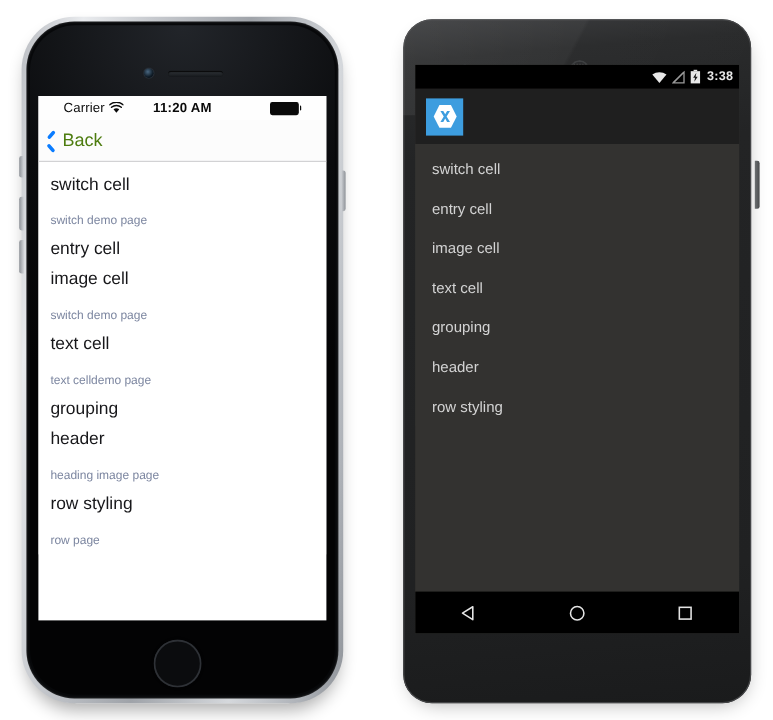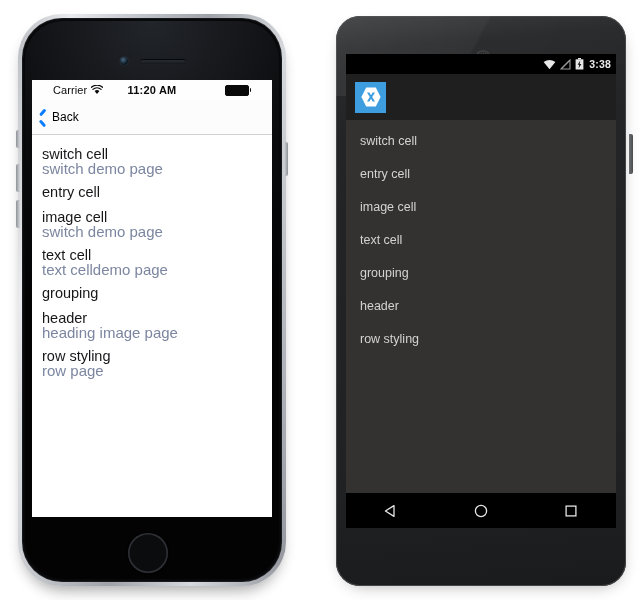--- a/index.html
+++ b/index.html
@@ -153,22 +153,22 @@
     height: 34px;
     background: #fcfcfc;
     border-bottom: 1px solid #d2d2d4;
     display: flex;
     align-items: center;
     padding-left: 6px;
   }
   .ios-back {
     display: flex;
     align-items: center;
-    color: #000000;
-    font-size: 12px;
+    color: #4d7c0f;
+    font-size: 15px;
     cursor: pointer;
   }
   .ios-chev {
     width: 9px; height: 15px;
     margin-right: 5px;
     position: relative;
   }
   .ios-chev::before, .ios-chev::after {
     content: "";
     position: absolute;
@@ -189,24 +189,24 @@
   .ios-row {
     padding: 4px 10px 5px 10px;
     cursor: pointer;
   }
   .ios-row-title {
     font-size: 14.5px;
     color: #17171a;
     line-height: 16px;
   }
   .ios-row-sub {
-    font-size: 15px;
+    font-size: 10px;
     color: #7c86a0;
     line-height: 13px;
-    margin-top: 0px;
+    margin-top: 16px;
   }
 
   
   #android {
     position: absolute;
     left: 334px;
     top: 14px;
     width: 298px;
     height: 574px;
   }

